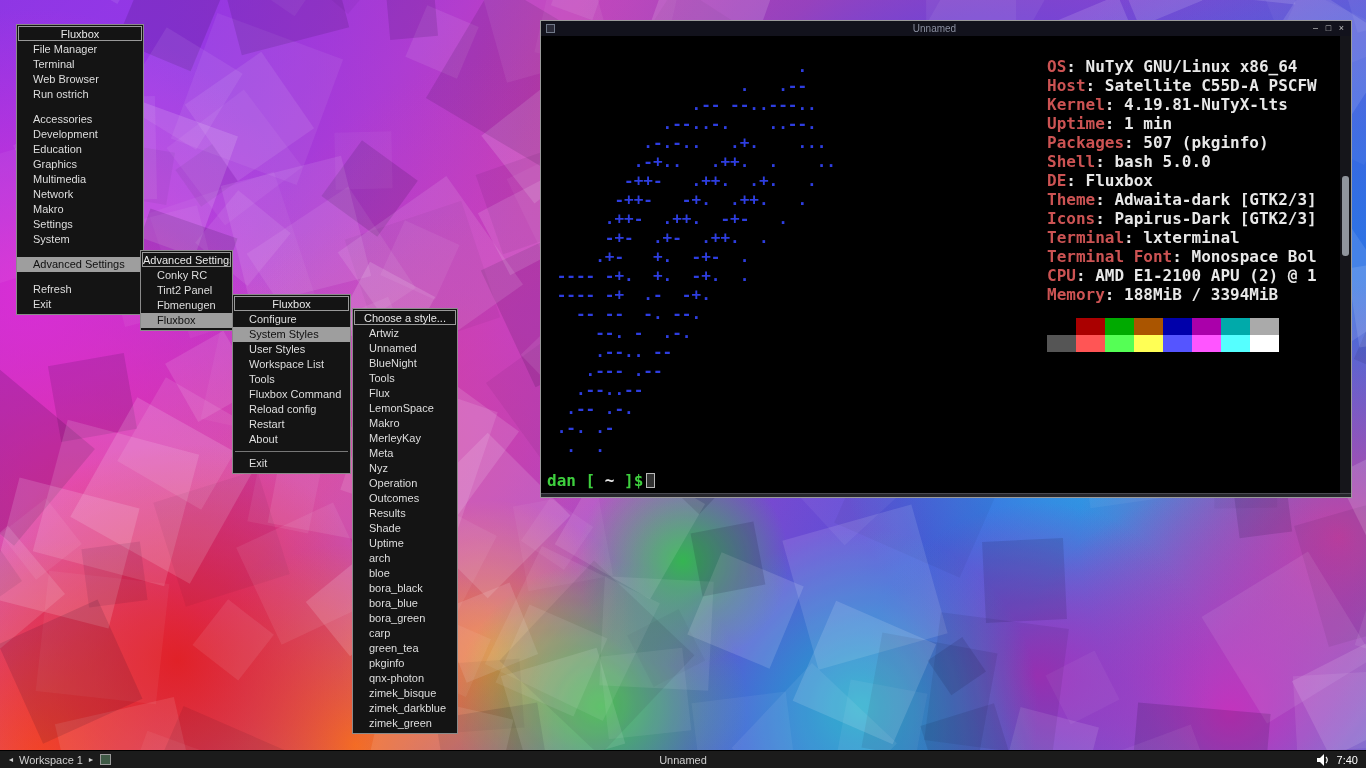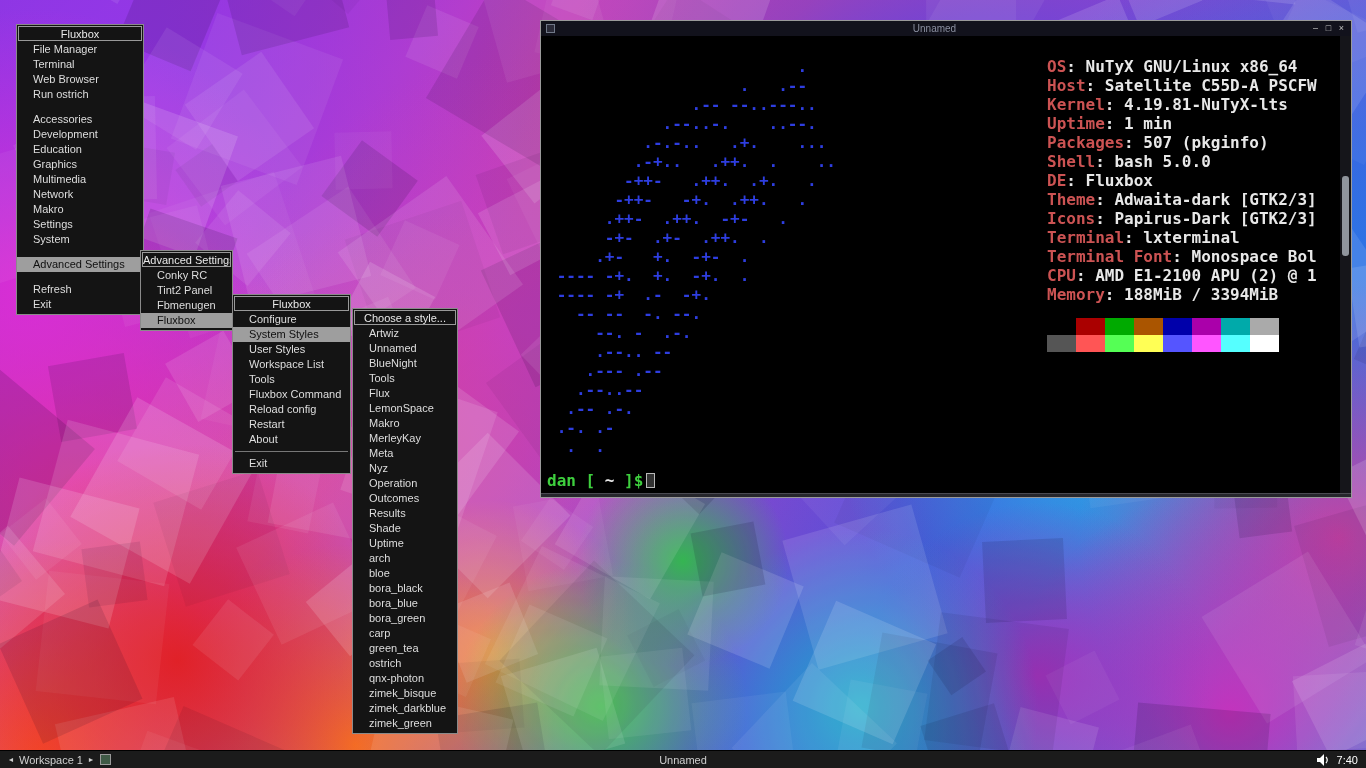--- a/index.html
+++ b/index.html
@@ -332,21 +332,21 @@
       <div class="menu-item">Results</div>
       <div class="menu-item">Shade</div>
       <div class="menu-item">Uptime</div>
       <div class="menu-item">arch</div>
       <div class="menu-item">bloe</div>
       <div class="menu-item">bora_black</div>
       <div class="menu-item">bora_blue</div>
       <div class="menu-item">bora_green</div>
       <div class="menu-item">carp</div>
       <div class="menu-item">green_tea</div>
-      <div class="menu-item">ostrich</div>
+      <div class="menu-item">pkginfo</div>
       <div class="menu-item">qnx-photon</div>
       <div class="menu-item">zimek_bisque</div>
       <div class="menu-item">zimek_darkblue</div>
       <div class="menu-item">zimek_green</div>
     </div>
 
   <div id="term-window">
     <div class="titlebar">
       <span class="tb-icon"></span>
       <span class="tb-title">Unnamed</span>

